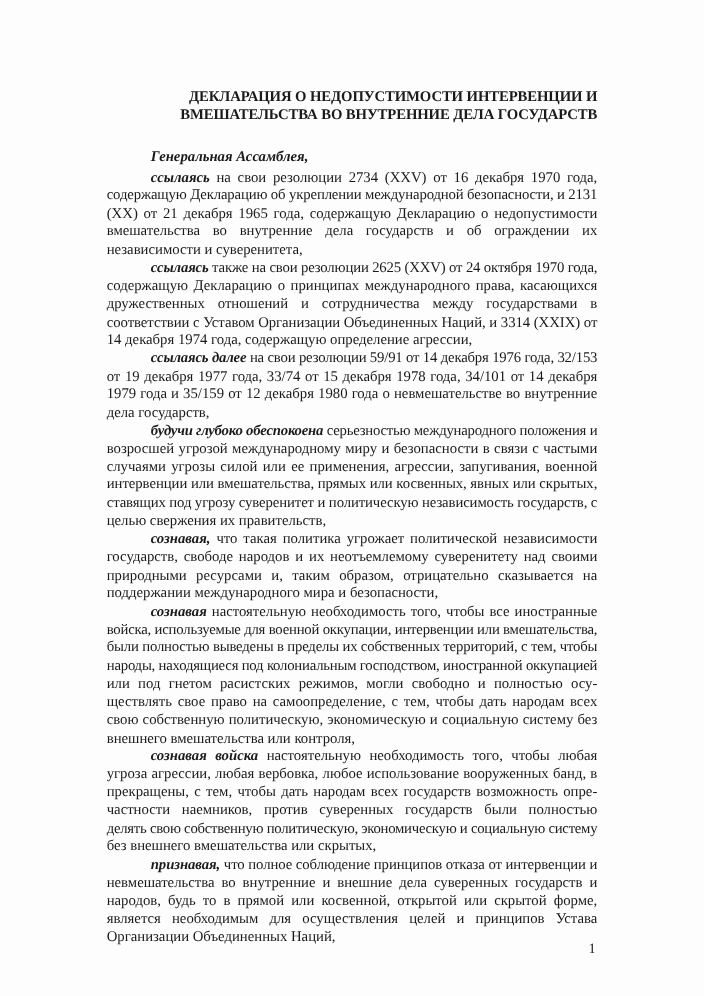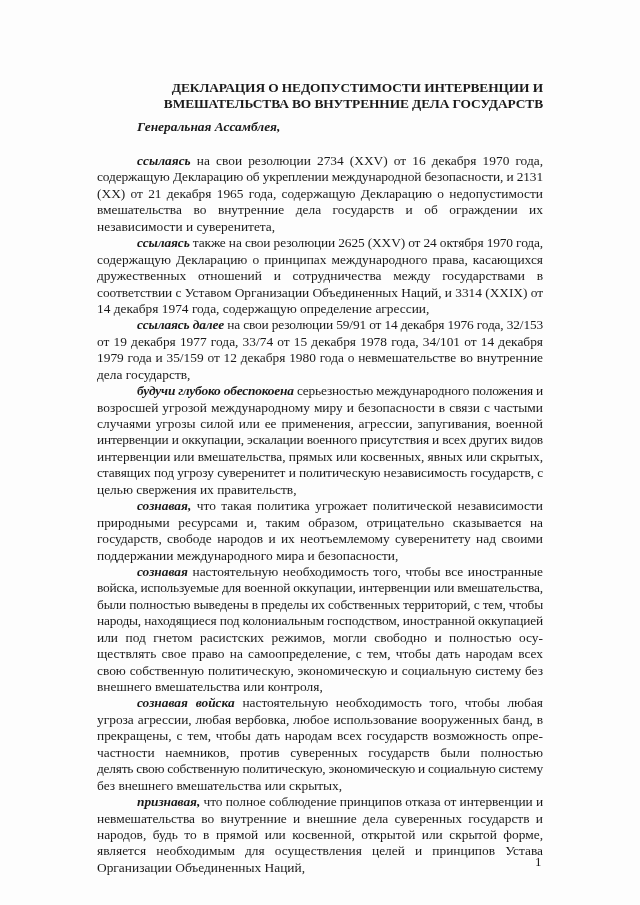--- a/index.html
+++ b/index.html
@@ -2,21 +2,21 @@
 <html><head>
 <meta charset="utf-8">
 <style>
   html, body { margin: 0; padding: 0; background: #fdfdfd; }
   body { width: 640px; height: 905px; position: relative; overflow: hidden;
          font-family: "Liberation Serif", serif; color: #1a1a1a; }
   .page { position: absolute; left: 0; top: 0; width: 640px; height: 905px; background: #fdfdfd; }
   .title { position: absolute; left: 97px; width: 446px; top: 80px; text-align: right;
            font-weight: bold; font-size: 13.4px; line-height: 16px; letter-spacing: -0.1px; }
   .title div { white-space: nowrap; }
-  .assembly { position: absolute; left: 137px; top: 119px; font-weight: bold; font-style: italic;
+  .assembly { position: absolute; left: 137px; top: 134px; font-weight: bold; font-style: italic;
               font-size: 13.4px; line-height: 16px; }
   .body { position: absolute; left: 97px; top: 153px; width: 446px; font-size: 13.4px; }
   .line { height: 16.45px; line-height: 16.45px; white-space: nowrap; overflow: visible;
           text-align: justify; text-align-last: justify; }
   .line.last { text-align-last: left; }
   .line.first { padding-left: 40px; }
   .kw { font-weight: bold; font-style: italic; }
   .pagenum { position: absolute; left: 535px; top: 854px; font-size: 13px; }
   .line span.t { }
 </style>
@@ -49,29 +49,28 @@
       <div>
         <div class="line first" style="white-space: nowrap; letter-spacing: -0.15692px;"><span class="kw">ссылаясь далее</span><span class="t"> на свои резолюции 59/91 от 14 декабря 1976 года, 32/153</span></div>
         <div class="line" style="white-space: nowrap;"><span class="t">от 19 декабря 1977 года, 33/74 от 15 декабря 1978 года, 34/101 от 14 декабря</span></div>
         <div class="line" style="white-space: nowrap;"><span class="t">1979 года и 35/159 от 12 декабря 1980 года о невмешательстве во внутренние</span></div>
         <div class="line last" style="white-space: nowrap;"><span class="t">дела государств,</span></div>
       </div>
       <div>
         <div class="line first" style="white-space: nowrap; letter-spacing: -0.194129px;"><span class="kw">будучи глубоко обеспокоена</span><span class="t"> серьезностью международного положения и</span></div>
         <div class="line" style="white-space: nowrap;"><span class="t">возросшей угрозой международному миру и безопасности в связи с частыми</span></div>
         <div class="line" style="white-space: nowrap;"><span class="t">случаями угрозы силой или ее применения, агрессии, запугивания, военной</span></div>
-        <div class="line" style="white-space: nowrap; letter-spacing: -0.198125px;"><span class="t">интервенции и оккупации, эскалации военного присутствия и всех других видов</span></div>
         <div class="line" style="white-space: nowrap; letter-spacing: -0.037412px;"><span class="t">интервенции или вмешательства, прямых или косвенных, явных или скрытых,</span></div>
         <div class="line" style="white-space: nowrap; letter-spacing: -0.0929054px;"><span class="t">ставящих под угрозу суверенитет и политическую независимость государств, с</span></div>
         <div class="line last" style="white-space: nowrap;"><span class="t">целью свержения их правительств,</span></div>
       </div>
       <div>
         <div class="line first" style="white-space: nowrap;"><span class="kw">сознавая,</span><span class="t"> что такая политика угрожает политической независимости</span></div>
+        <div class="line" style="white-space: nowrap;"><span class="t">государств, свободе народов и их неотъемлемому суверенитету над своими</span></div>
         <div class="line" style="white-space: nowrap;"><span class="t">природными ресурсами и, таким образом, отрицательно сказывается на</span></div>
-        <div class="line" style="white-space: nowrap;"><span class="t">государств, свободе народов и их неотъемлемому суверенитету над своими</span></div>
         <div class="line last" style="white-space: nowrap;"><span class="t">поддержании международного мира и безопасности,</span></div>
       </div>
       <div>
         <div class="line first" style="white-space: nowrap;"><span class="kw">сознавая</span><span class="t"> настоятельную необходимость того, чтобы все иностранные</span></div>
         <div class="line" style="white-space: nowrap; letter-spacing: -0.182644px;"><span class="t">войска, используемые для военной оккупации, интервенции или вмешательства,</span></div>
         <div class="line" style="white-space: nowrap; letter-spacing: -0.152611px;"><span class="t">были полностью выведены в пределы их собственных территорий, с тем, чтобы</span></div>
         <div class="line" style="white-space: nowrap; letter-spacing: -0.184028px;"><span class="t">народы, находящиеся под колониальным господством, иностранной оккупацией</span></div>
         <div class="line" style="white-space: nowrap;"><span class="t">или под гнетом расистских режимов, могли свободно и полностью осу-</span></div>
         <div class="line" style="white-space: nowrap;"><span class="t">ществлять свое право на самоопределение, с тем, чтобы дать народам всех</span></div>
         <div class="line" style="white-space: nowrap;"><span class="t">свою собственную политическую, экономическую и социальную систему без</span></div>

